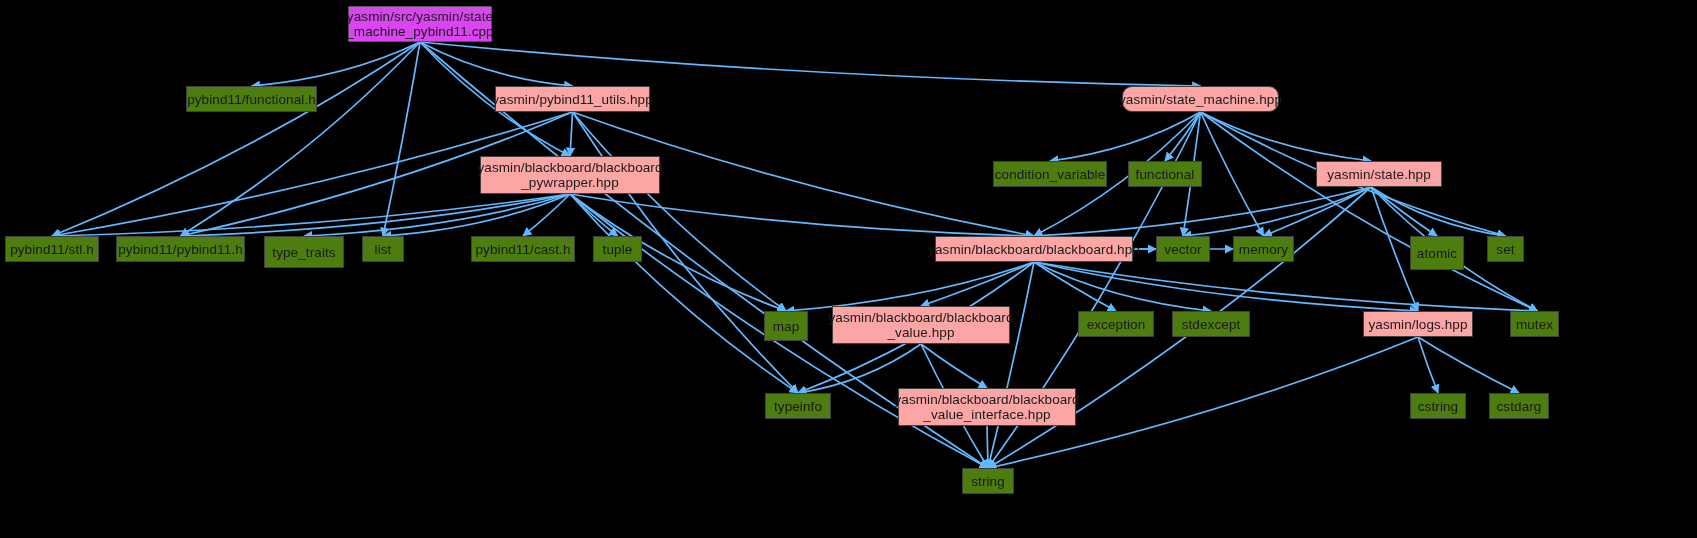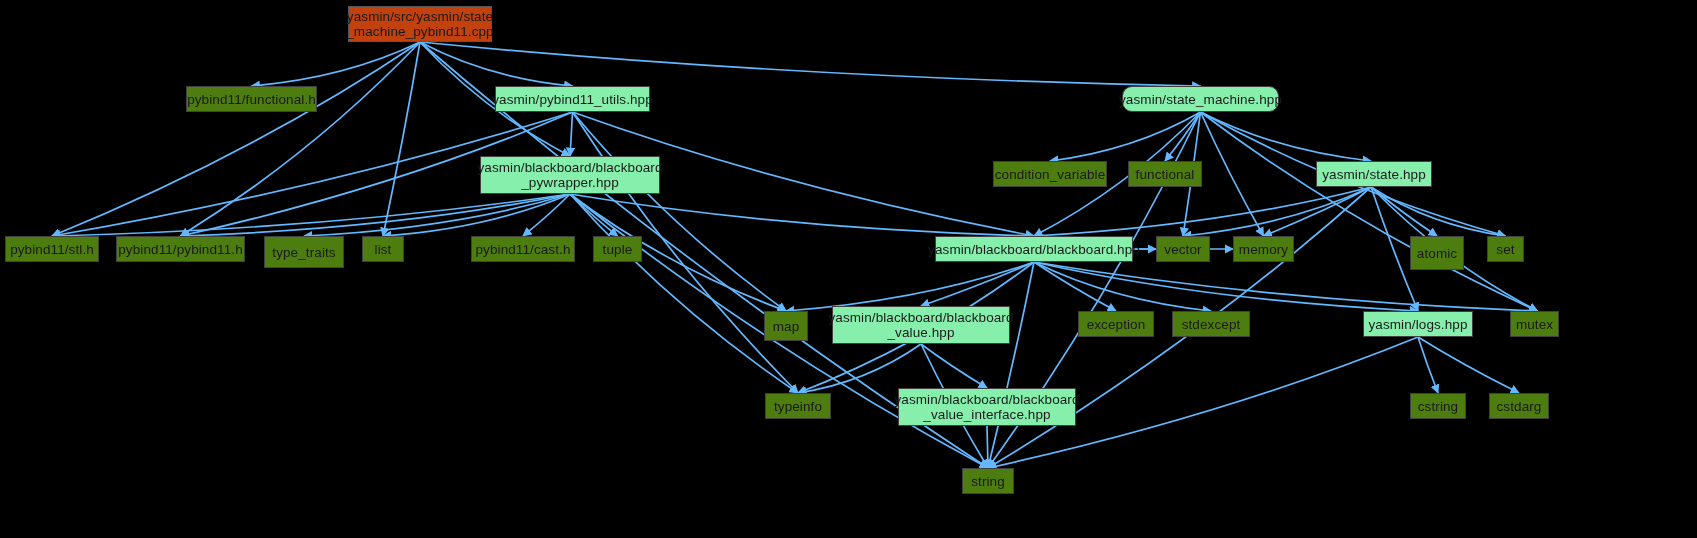--- a/index.html
+++ b/index.html
@@ -3,22 +3,22 @@
 <meta charset="utf-8">
 <style>
   html,body{margin:0;padding:0;background:#000;}
   #root{position:relative;width:1697px;height:538px;background:#000;overflow:hidden;
         font-family:"Liberation Sans","DejaVu Sans",sans-serif;}
   svg.edges{position:absolute;left:0;top:0;width:1697px;height:538px;pointer-events:none;}
   .node{position:absolute;box-sizing:border-box;border:1px solid #404040;
         display:flex;align-items:center;justify-content:center;text-align:center;
         color:#1a1a1a;font-size:13.5px;line-height:15px;letter-spacing:0.1px;}
   .node.lib{background:#4d7c0f;}
-  .node.proj{background:#86efac;}
-  .node.root{background:#c2410c;border-color:#555;}
+  .node.proj{background:#fca5a5;}
+  .node.root{background:#d946ef;border-color:#555;}
   .node span{display:block;padding:0 5px;white-space:pre-line;}
 </style>
 </head>
 <body>
 
 <div id="root">
   <svg class="edges" viewBox="0 0 1697 538">
     <defs>
       <marker id="arrow" viewBox="0 0 10 10" refX="9" refY="5" markerWidth="5.5" markerHeight="5.5" orient="auto-start-reverse">
         <path d="M 0 0 L 10 5 L 0 10 z" fill="#63b8ff"></path>
@@ -102,21 +102,21 @@
       <div class="node proj" style="left: 480px; top: 156px; width: 180px; height: 38px;">
         <span>yasmin/blackboard/blackboard
 _pywrapper.hpp</span>
       </div>
       <div class="node lib" style="left: 993px; top: 161px; width: 114px; height: 26px;">
         <span>condition_variable</span>
       </div>
       <div class="node lib" style="left: 1128px; top: 161px; width: 74px; height: 26px;">
         <span>functional</span>
       </div>
-      <div class="node proj" style="left: 1316px; top: 161px; width: 116px; height: 26px; justify-content: center;">
+      <div class="node proj" style="left: 1316px; top: 161px; width: 126px; height: 26px; justify-content: center;">
         <span>yasmin/state.hpp</span>
       </div>
       <div class="node lib" style="left: 5px; top: 236px; width: 94px; height: 26px;">
         <span>pybind11/stl.h</span>
       </div>
       <div class="node lib" style="left: 116px; top: 236px; width: 129px; height: 26px;">
         <span>pybind11/pybind11.h</span>
       </div>
       <div class="node lib" style="left: 264px; top: 236px; width: 80px; height: 32px;">
         <span>type_traits</span>

